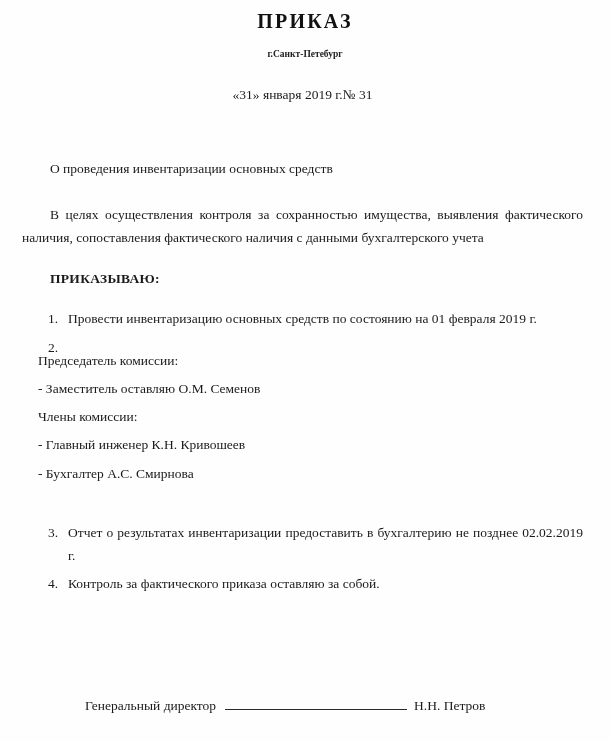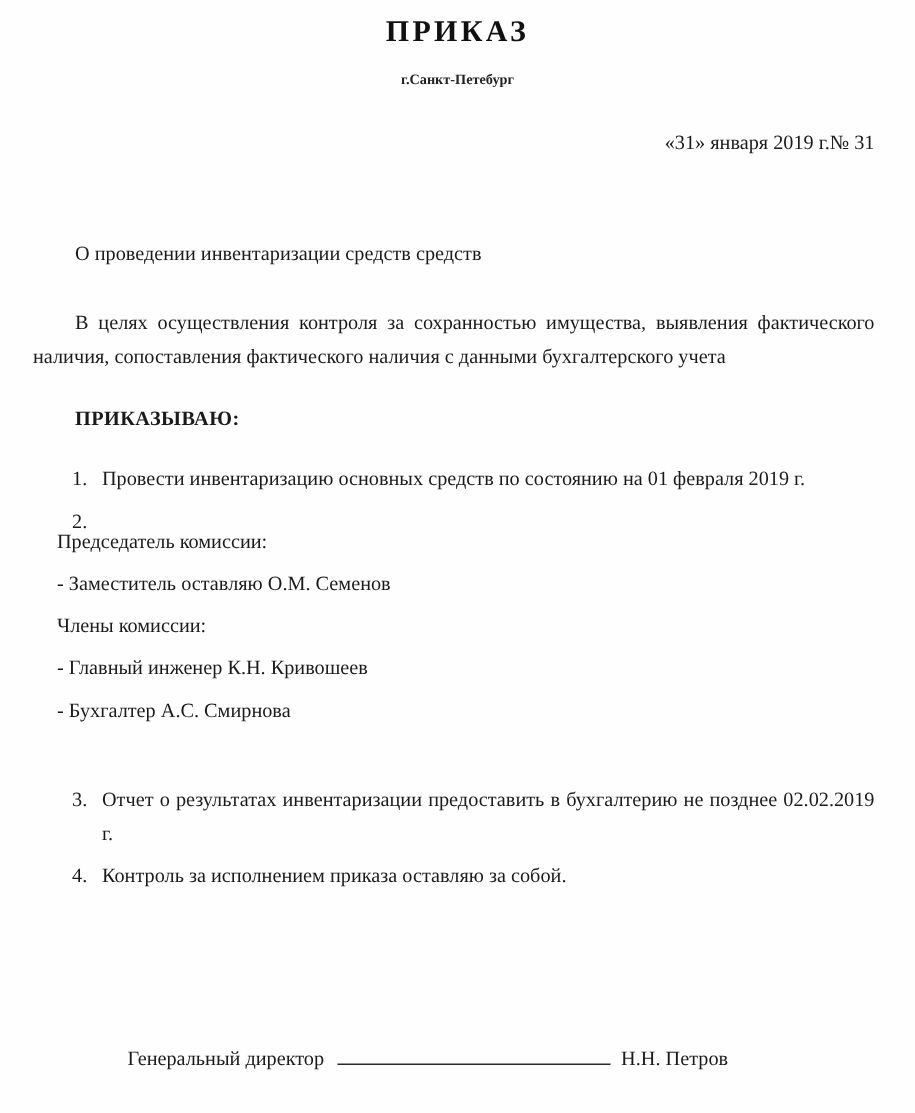--- a/index.html
+++ b/index.html
@@ -41,21 +41,21 @@
     font-size: 9.5px;
     font-weight: bold;
     margin: 0;
     padding-top: 16px;
     color: #222222;
   }
 
   
   .meta-row {
     display: flex;
-    justify-content: flex-end;
+    justify-content: center;
     align-items: baseline;
     margin: 0;
     padding: 28px 27px 0 22px;
     font-size: 13.5px;
     color: #1a1a1a;
   }
 
   
   .body-block {
     padding: 0 27px 0 22px;
@@ -157,21 +157,21 @@
 
   <p class="doc-city">г.Санкт-Петебург</p>
 
   <div class="meta-row">
     <span>«31» января 2019 г.</span>
     <span>№ 31</span>
   </div>
 
   <div class="body-block">
 
-    <p class="subject">О проведении инвентаризации средств средств</p>
+    <p class="subject">О проведения инвентаризации основных средств</p>
 
     <p class="intro">В целях осуществления контроля за сохранностью имущества, выявления фактиче­ского наличия, сопоставления фактического наличия с данными бухгалтерского учета</p>
 
     <p class="order-heading">ПРИКАЗЫВАЮ:</p>
 
     <ol class="items">
       <li class="item">
         <span class="num">1.</span>
         <span>Провести инвентаризацию основных средств по состоянию на 01 февраля 2019 г.</span>
       </li>
@@ -188,21 +188,21 @@
       <li class="plain-line">- Бухгалтер А.С. Смирнова</li>
     </ul>
 
     <ol class="items">
       <li class="item">
         <span class="num">3.</span>
         <span>Отчет о результатах инвентаризации предоставить в бухгалтерию не позднее 02.02.2019 г.</span>
       </li>
       <li class="item">
         <span class="num">4.</span>
-        <span>Контроль за исполнением приказа оставляю за собой.</span>
+        <span>Контроль за фактического приказа оставляю за собой.</span>
       </li>
     </ol>
 
   </div>
 
   <div class="signature">
     <span>Генеральный директор</span>
     <span class="sig-rule"></span>
     <span>Н.Н. Петров</span>
   </div>

